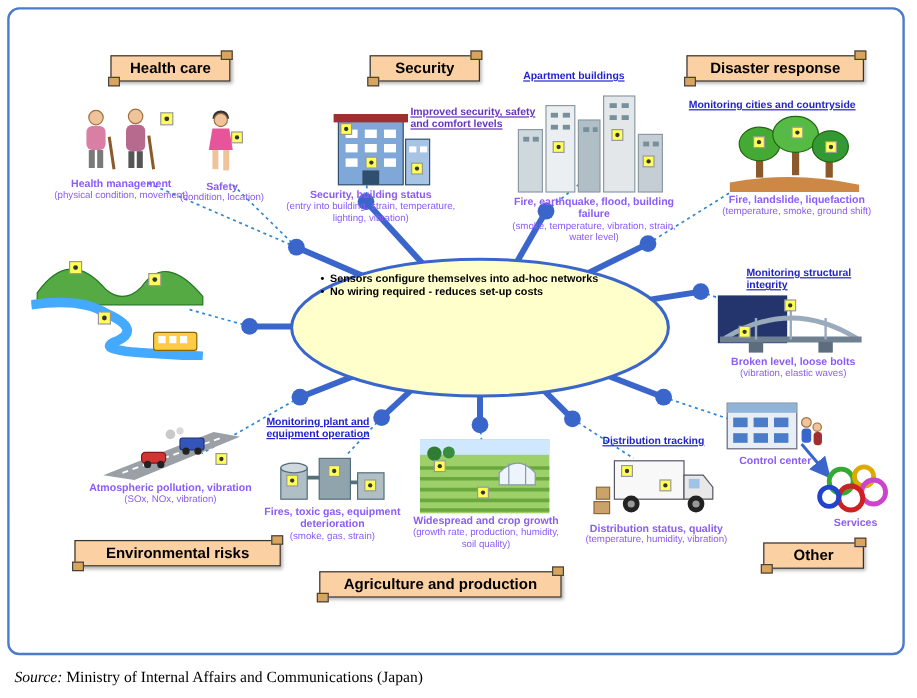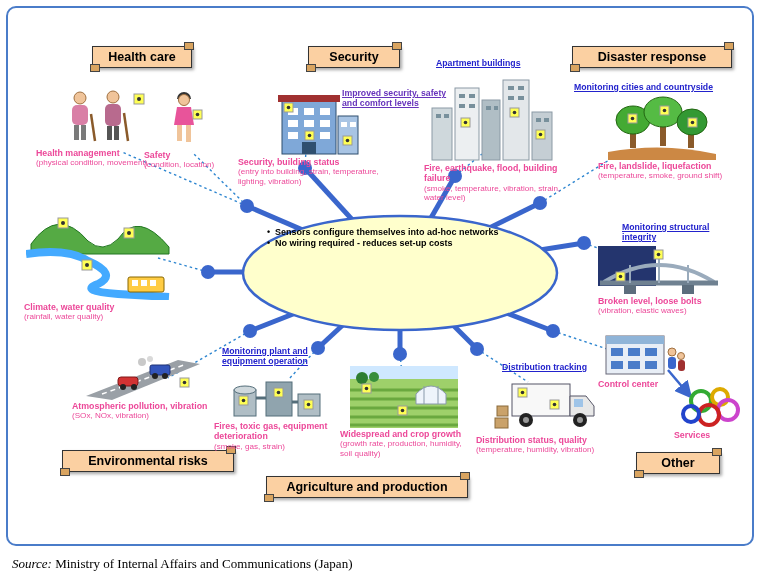--- a/index.html
+++ b/index.html
@@ -18,21 +18,21 @@
   .banner::after  { content:""; position:absolute; left:-3px; bottom:-5px; width:8px; height:6px;
                     background:#d9a460; border:1px solid #444; }
 
   .dlink { position:absolute; color:#2222cc; font-size:8.7px; font-weight:bold;
            text-decoration:underline; line-height:1.18; z-index:6; }
   .dlink.purple { color:#6633bb; }
 
   .illus { position:absolute; z-index:5; }
   .illus svg { display:block; }
 
-  .caption { position:absolute; text-align:left; color:#ec4899; z-index:6; line-height:1.18; }
+  .caption { position:absolute; text-align:center; color:#8b5cf6; z-index:6; line-height:1.18; }
   .caption .t { display:block; font-weight:bold; font-size:8.8px; }
   .caption .d { display:block; font-size:8.1px; }
 
   .ellipse-text { position:absolute; left:266px; top:227px; width:272px; z-index:5;
                   font-size:9px; font-weight:bold; line-height:1.2; color:#000; }
   .bullet { position:relative; padding-left:9px; }
   .bullet::before { content:"\2022"; position:absolute; left:1px; top:0; }
 
   .source { position:absolute; left:12px; top:556px; z-index:6;
             font-family:"Liberation Serif", serif; font-size:13px; color:#000; }
@@ -99,21 +99,21 @@
     <div class="bullet">Sensors configure themselves into ad-hoc networks</div>
     <div class="bullet">No wiring required - reduces set-up costs</div>
   </div>
 
   <div class="banner" style="left:92px;top:46px;width:100px">
       <span>Health care</span>
     </div>
   <div class="banner" style="left:308px;top:46px;width:92px">
       <span>Security</span>
     </div>
-  <div class="banner" style="left:572px;top:46px;width:160px">
+  <div class="banner" style="left:572px;top:46px;width:148px">
       <span>Disaster response</span>
     </div>
   <div class="banner" style="left:62px;top:450px;width:172px">
       <span>Environmental risks</span>
     </div>
   <div class="banner" style="left:266px;top:476px;width:202px">
       <span>Agriculture and production</span>
     </div>
   <div class="banner" style="left:636px;top:452px;width:84px">
       <span>Other</span>
@@ -435,24 +435,20 @@
     <span class="d">(smoke, temperature, vibration, strain, water level)</span>
   </div>
   <div class="caption" style="left:598px;top:161px;width:132px">
     <span class="t">Fire, landslide, liquefaction</span>
     <span class="d">(temperature, smoke, ground shift)</span>
   </div>
   <div class="caption" style="left:598px;top:296px;width:126px">
     <span class="t">Broken level, loose bolts</span>
     <span class="d">(vibration, elastic waves)</span>
   </div>
-  <div class="caption" style="left:24px;top:302px;width:152px">
-    <span class="t">Climate, water quality</span>
-    <span class="d">(rainfall, water quality)</span>
-  </div>
   <div class="caption" style="left:72px;top:401px;width:140px">
     <span class="t">Atmospheric pollution, vibration</span>
     <span class="d">(SOx, NOx, vibration)</span>
   </div>
   <div class="caption" style="left:214px;top:421px;width:126px">
     <span class="t">Fires, toxic gas, equipment deterioration</span>
     <span class="d">(smoke, gas, strain)</span>
   </div>
   <div class="caption" style="left:340px;top:429px;width:130px">
     <span class="t">Widespread and crop growth</span>

